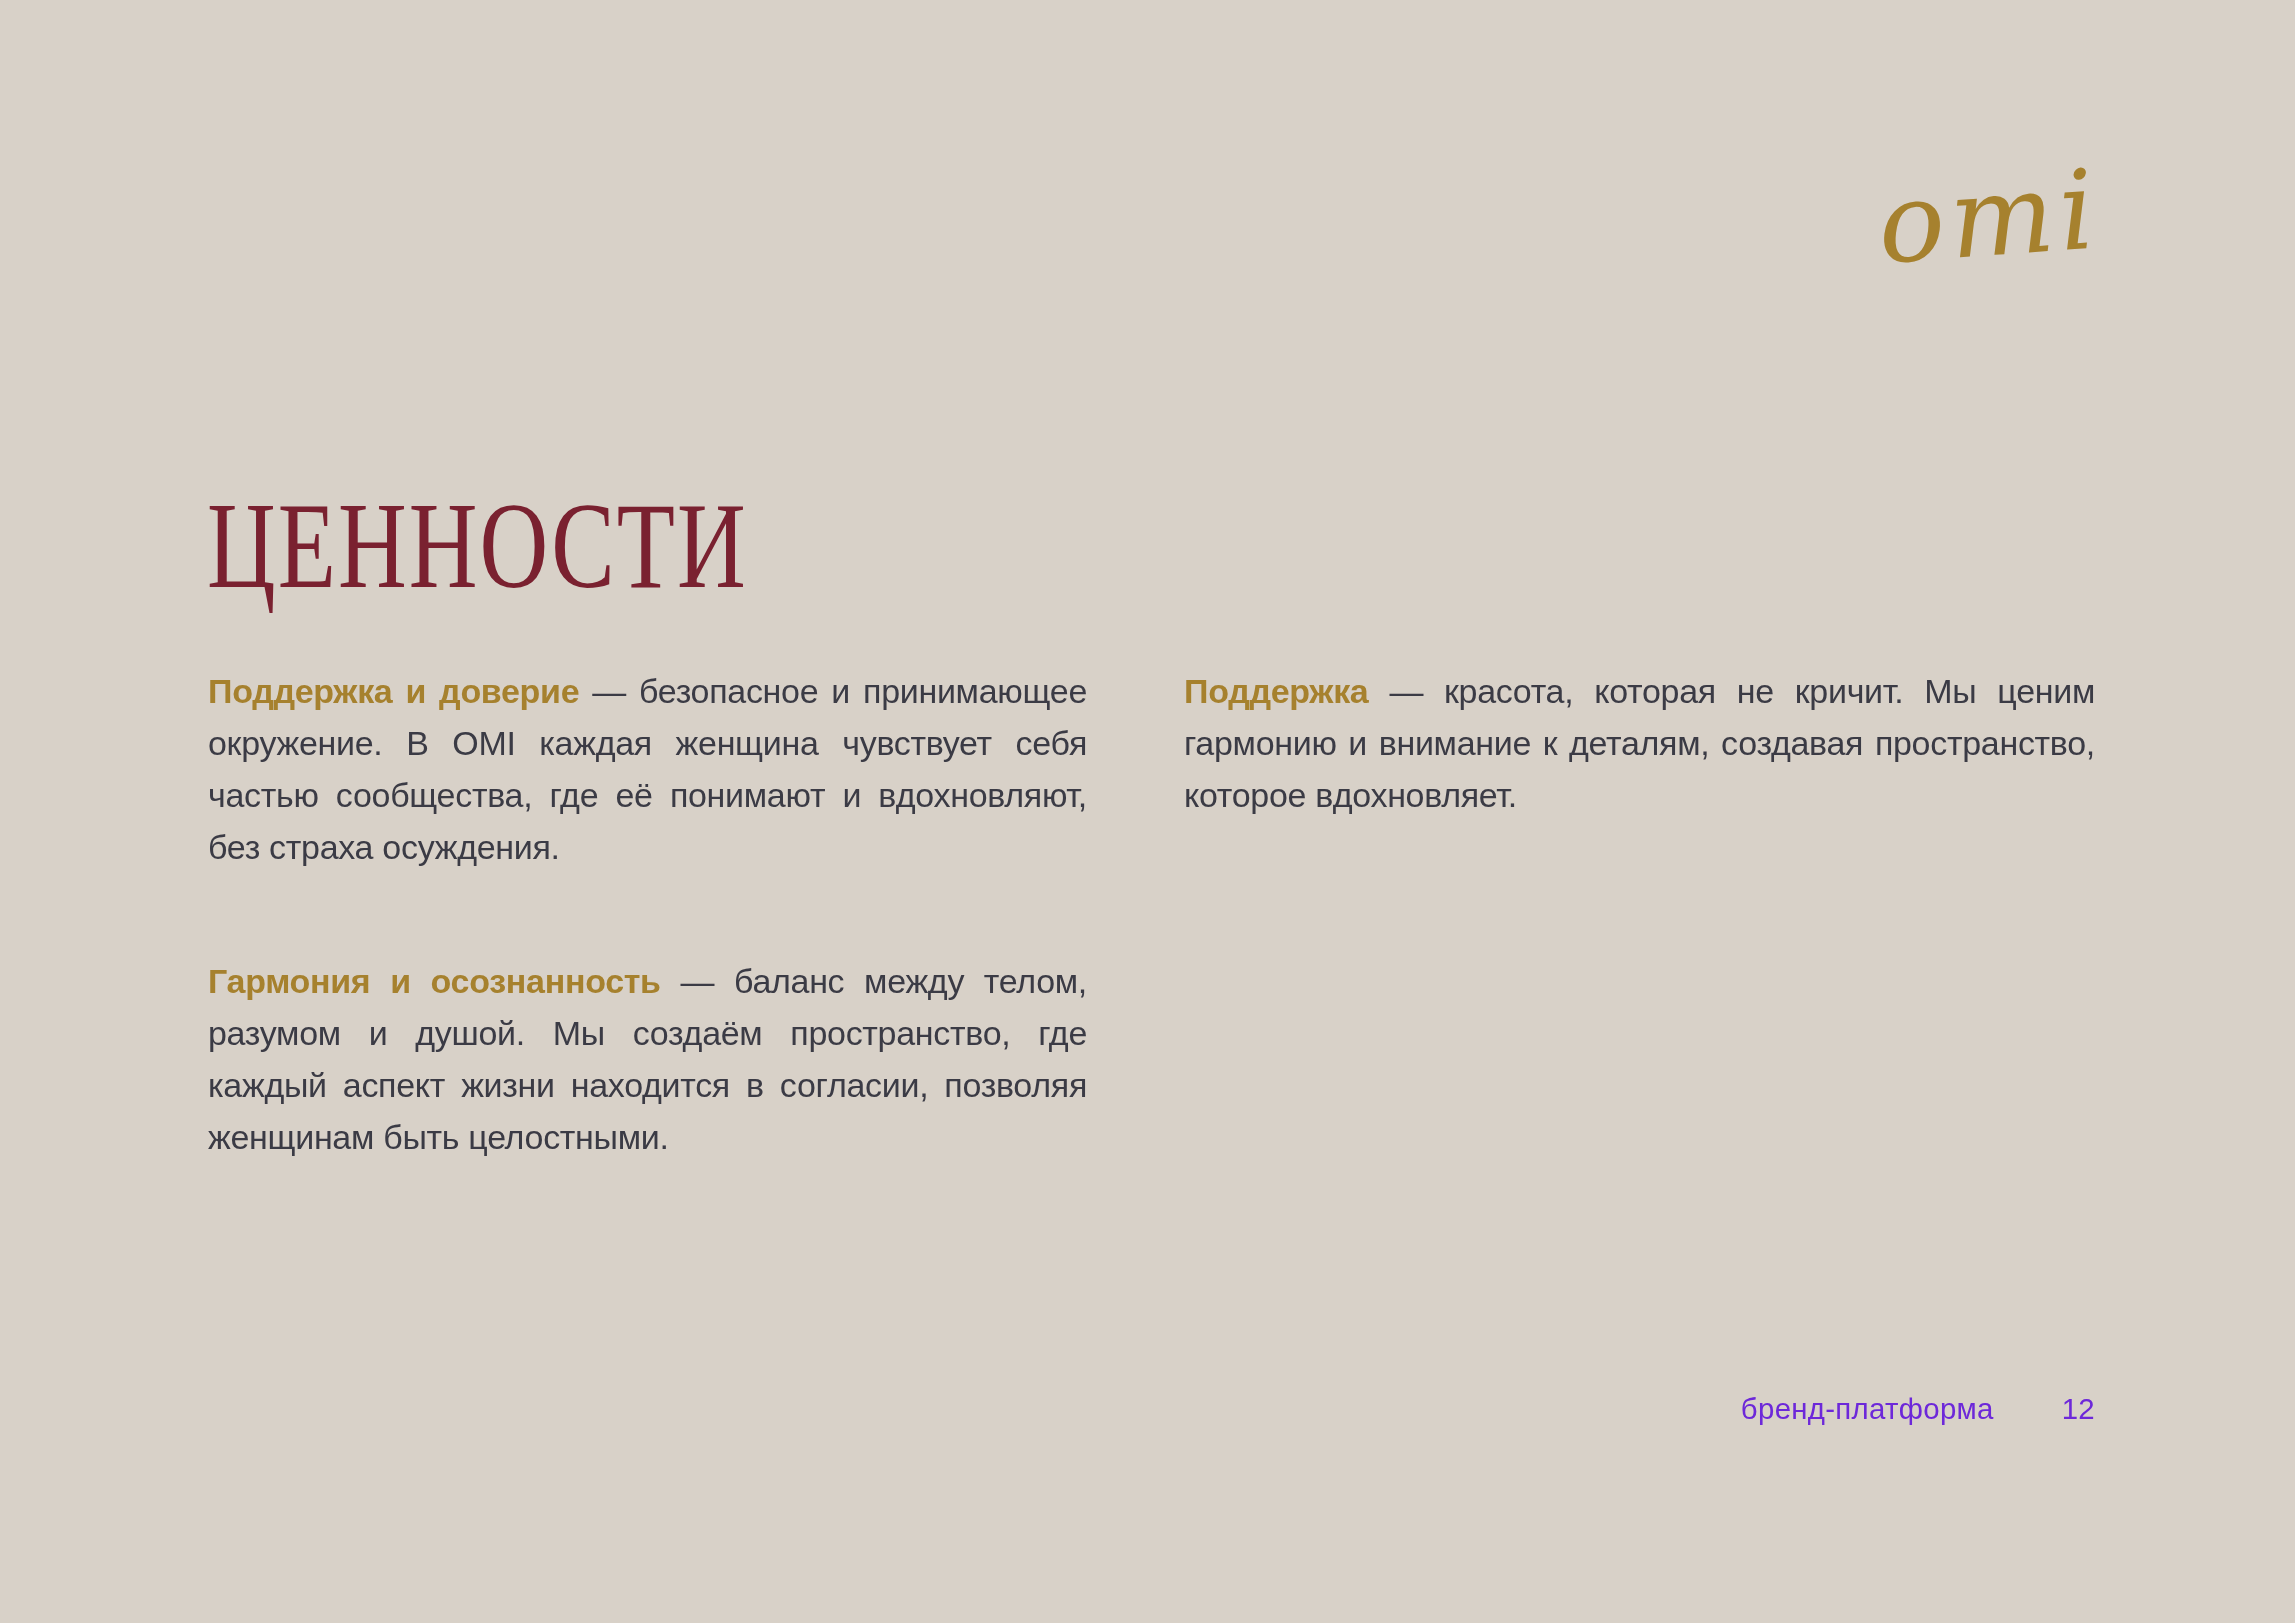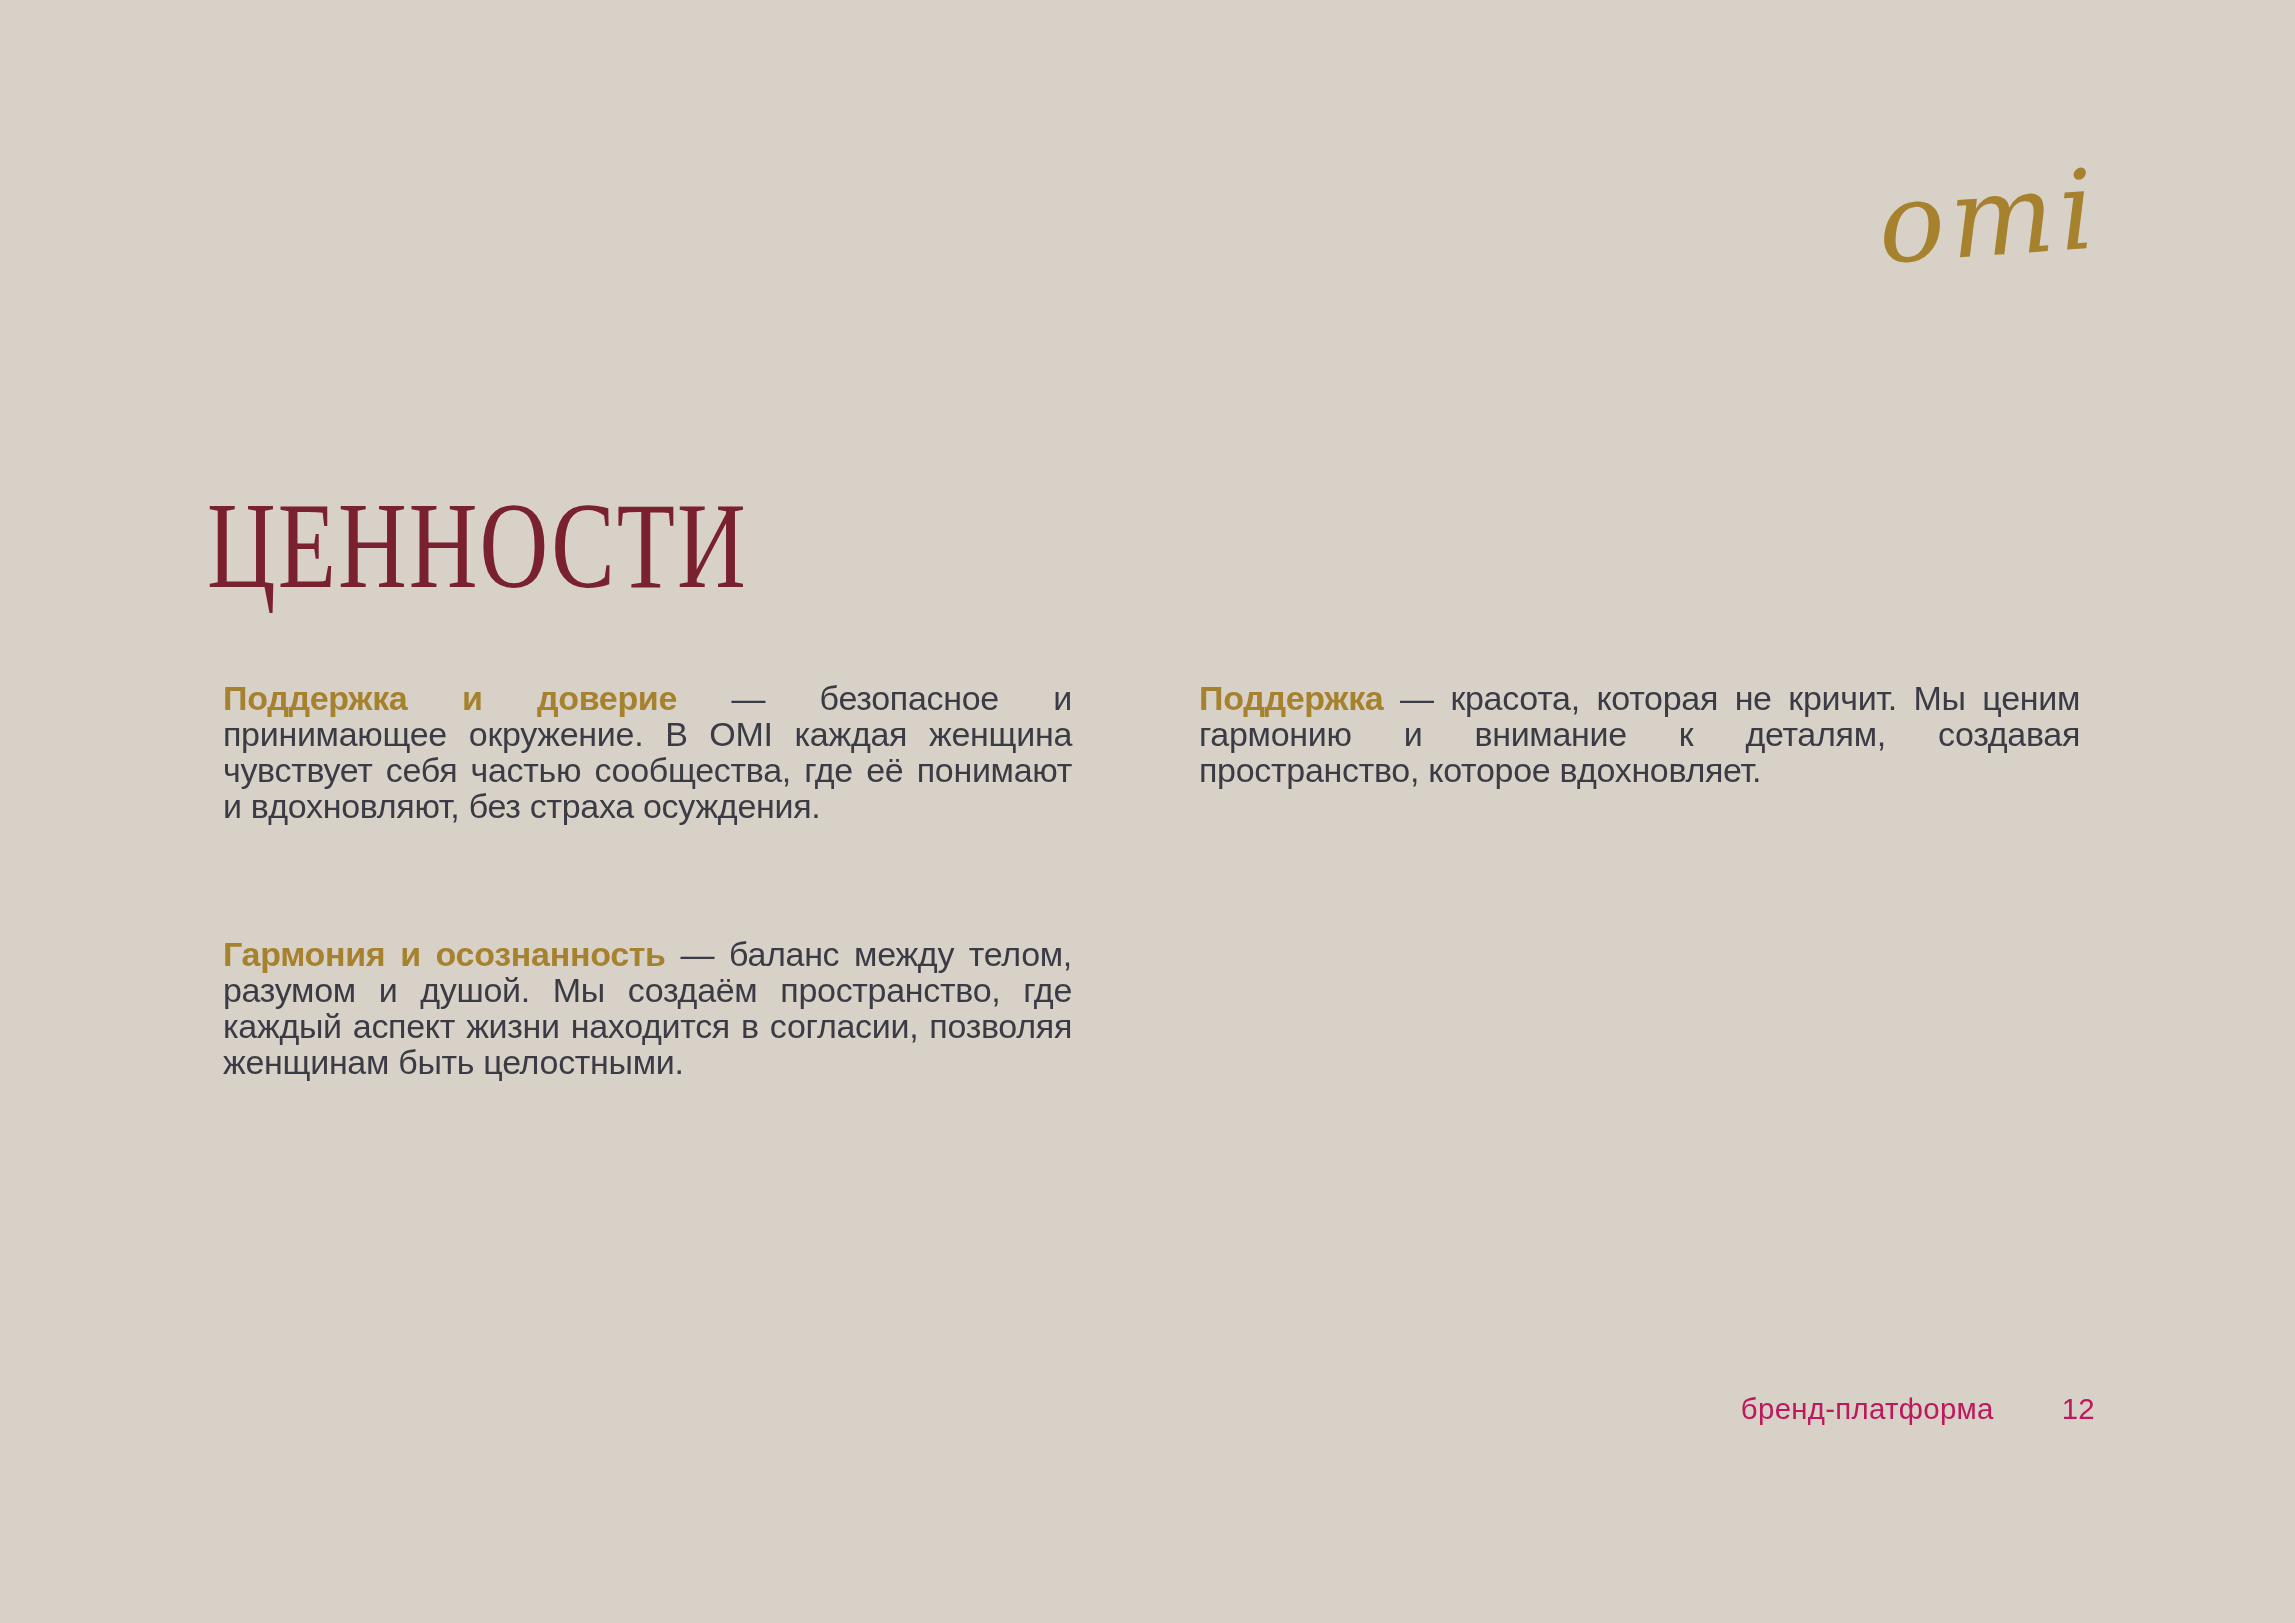--- a/index.html
+++ b/index.html
@@ -46,40 +46,40 @@
     position: absolute;
     left: 208px;
     top: 665px;
     width: 1887px;
     display: grid;
     grid-template-columns: 879px 911px;
     column-gap: 97px;
     row-gap: 82px;
   }
   .block {
-    margin: 15px;
+    margin: 0;
     font-size: 34px;
-    line-height: 36px;
+    line-height: 52px;
     letter-spacing: -0.3px;
     color: #3B3B45;
     text-align: justify;
     hyphens: manual;
   }
   .block .hd {
     font-weight: bold;
     color: #A6812E;
   }
   .footer {
     position: absolute;
     top: 1391px;
     right: 200px;
     display: flex;
     align-items: baseline;
     gap: 68px;
-    color: #be185d;
+    color: #6d28d9;
     font-size: 29.4px;
     line-height: 1.2;
     letter-spacing: 0.3px;
   }
 </style>
 </head>
 <body>
 
 <div class="page">
 

